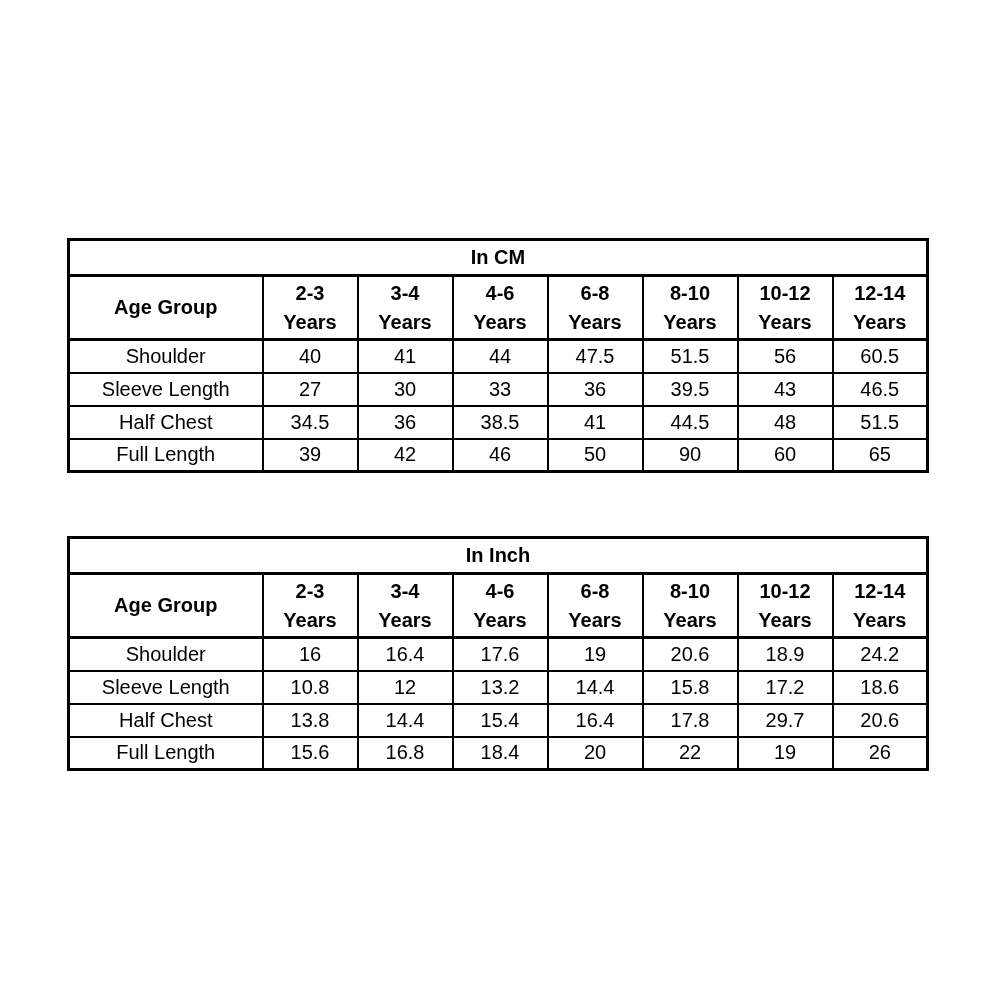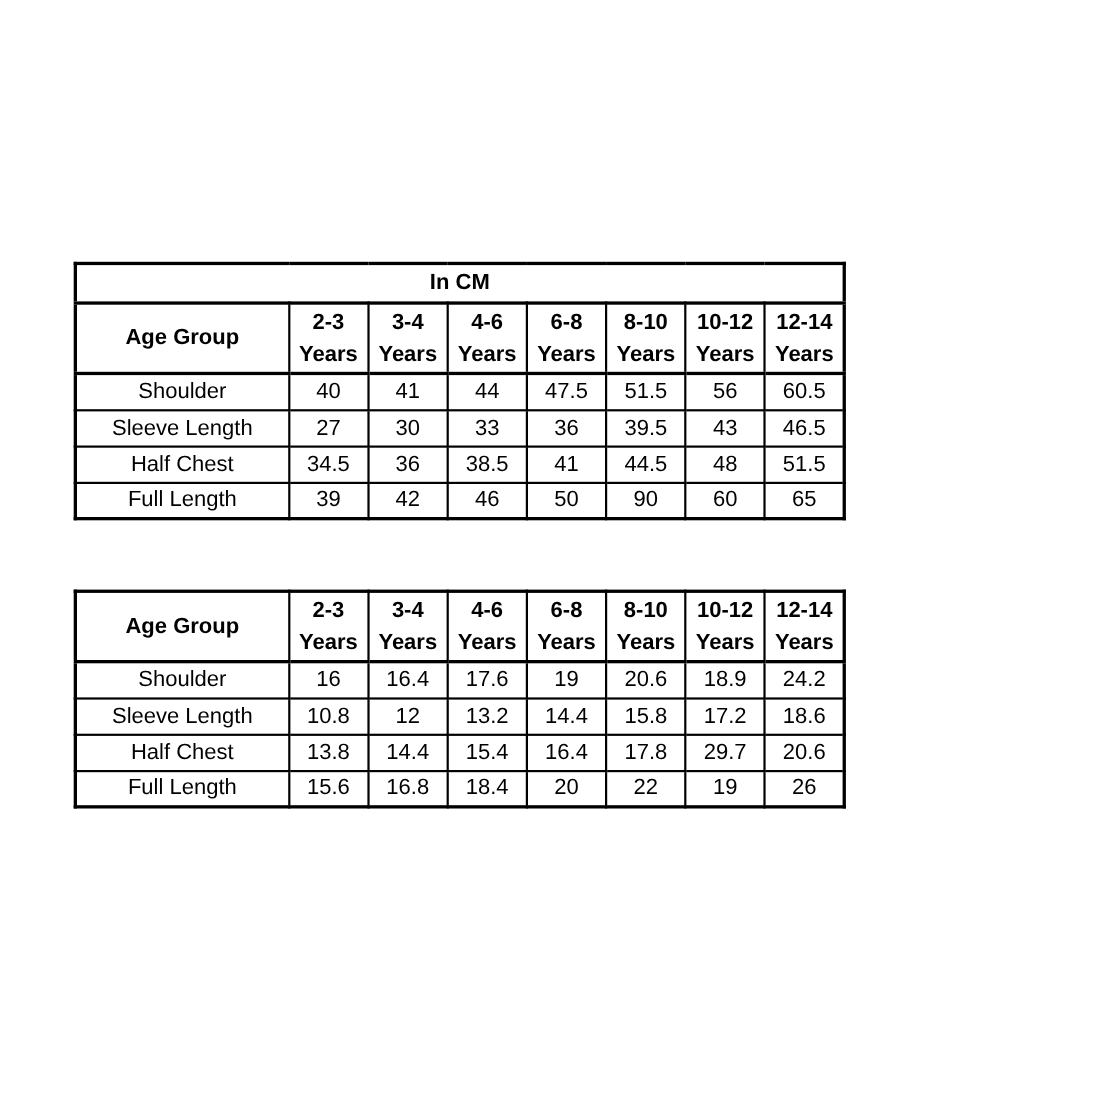--- a/index.html
+++ b/index.html
@@ -6,21 +6,21 @@
   html, body {
     width: 1000px; height: 1000px;
     background: #ffffff;
     font-family: "Liberation Sans", sans-serif;
     color: #000000;
     position: relative;
   }
   .size-table {
     position: absolute;
     left: 67px;
-    width: 702px;
+    width: 862px;
     border-collapse: collapse;
     table-layout: fixed;
     border: 3px solid #000000;
     background: #ffffff;
   }
   .size-table td {
     border: 2px solid #000000;
     text-align: center;
     vertical-align: middle;
     font-size: 20px;
@@ -118,20 +118,23 @@
       <col class="c0">
       <col>
       <col>
       <col>
       <col>
       <col>
       <col>
       <col>
     </colgroup>
   <tbody>
+      <tr class="title-row">
+    <td colspan="8" class="title-cell">In Inch</td>
+  </tr>
   <tr class="header-row">
     <td>Age Group</td>
     <td><span>2-3</span><br><span>Years</span></td>
     <td><span>3-4</span><br><span>Years</span></td>
     <td><span>4-6</span><br><span>Years</span></td>
     <td><span>6-8</span><br><span>Years</span></td>
     <td><span>8-10</span><br><span>Years</span></td>
     <td><span>10-12</span><br><span>Years</span></td>
     <td><span>12-14</span><br><span>Years</span></td>
   </tr>

